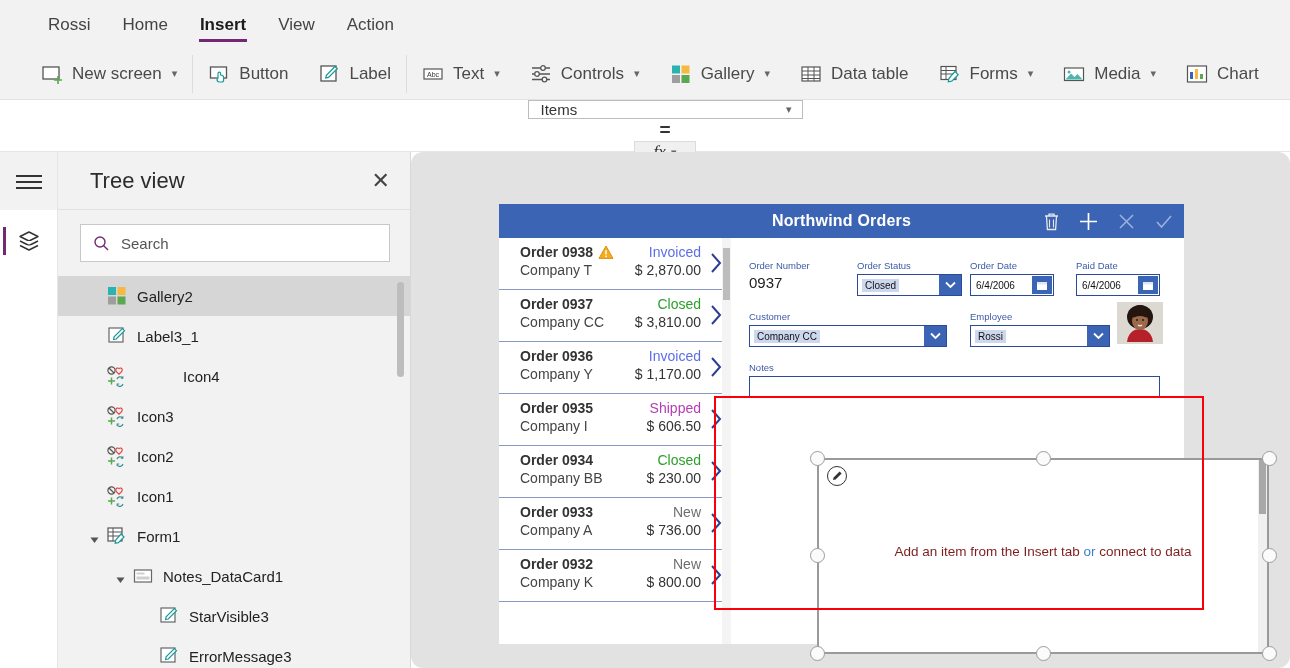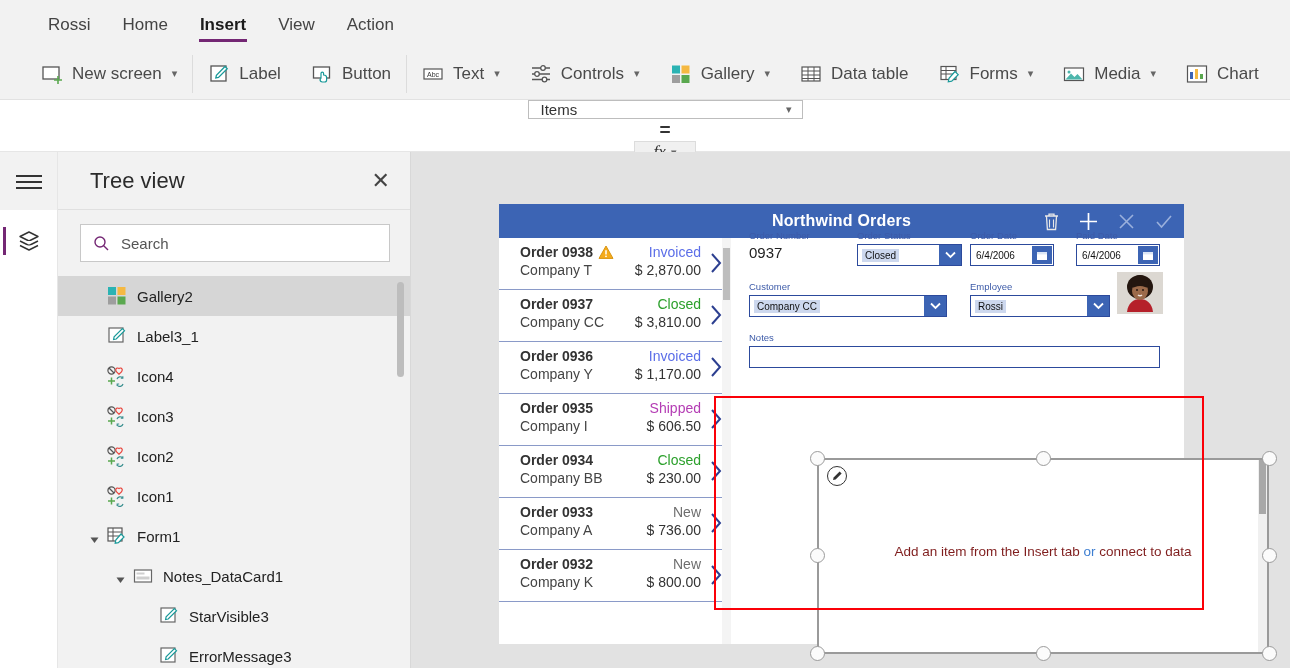--- a/index.html
+++ b/index.html
@@ -119,21 +119,21 @@
     display: inline-block;
   }
   .tree-scroll {
     position: absolute; right: 6px; top: 130px; width: 7px; height: 95px;
     background: #bdbdbd; border-radius: 4px;
   }
 
   
   .canvas {
     position: absolute; left: 411px; top: 152px; width: 879px; height: 516px;
-    background: #e2e2e2; overflow: hidden;
+    background: #e2e2e2; overflow: hidden; border-radius: 12px;
   }
   .phone {
     position: absolute; left: 88px; top: 52px; width: 685px; height: 440px;
     background: #ffffff;
   }
   .appbar {
     height: 34px; background: #3c64b4; display: flex; align-items: center;
     position: relative;
   }
   .appbar-title {
@@ -165,21 +165,21 @@
   .glist-scroll {
     position: absolute; right: 0; top: 34px; width: 9px; bottom: 0;
     background: #f4f4f4;
   }
   .glist-thumb {
     position: absolute; left: 1px; top: 10px; width: 7px; height: 52px;
     background: #bdbdbd;
   }
 
   
-  .formarea { position: absolute; left: 240px; top: 20px; right: 0; height: 156px; }
+  .formarea { position: absolute; left: 240px; top: 50px; right: 0; height: 156px; }
   .flabel { font-size: 9.5px; color: #3c5aa8; margin-bottom: 3px; white-space: nowrap; }
   .fval-plain { font-size: 15px; color: #222; }
   .fdrop {
     height: 22px; border: 1.4px solid #2c4a9c; background: #fff;
     display: flex; align-items: center; position: relative;
   }
   .fdrop .sel {
     font-size: 10px; color: #111; background: #cdd8ee;
     padding: 1px 3px; margin-left: 4px; white-space: nowrap;
   }
@@ -261,32 +261,32 @@
         <path d="M13 17h8M17 13v8" stroke="#5aa84f" stroke-width="1.6"></path>
       </svg>
       <span>New screen</span>
       <span class="caret">▾</span>
     </div>
 
     <div class="rb-sep"></div>
 
     <div class="rb-item">
       <svg class="rb-ico" viewBox="0 0 22 22">
+        <rect x="2.5" y="4" width="16" height="11" fill="#fff" stroke="#555" stroke-width="1.3"></rect>
+        <path d="M10 15v-4.5a1.3 1.3 0 012.6 0V12c1.6 0 3 .6 3 2.4V17a2 2 0 01-2 2h-2.2c-1.4 0-2.4-1.1-2.4-2.4z" fill="#fff" stroke="#1a9a9a" stroke-width="1.2"></path>
+      </svg>
+      <span>Button</span>
+    </div>
+
+    <div class="rb-item">
+      <svg class="rb-ico" viewBox="0 0 22 22">
         <rect x="3" y="3" width="15" height="15" fill="#fff" stroke="#555" stroke-width="1.3"></rect>
         <path d="M17 3.5l2.2 2.2L10.5 14.4 7.8 15l.6-2.7z" fill="#fff" stroke="#1a9a9a" stroke-width="1.3"></path>
       </svg>
       <span>Label</span>
-    </div>
-
-    <div class="rb-item">
-      <svg class="rb-ico" viewBox="0 0 22 22">
-        <rect x="2.5" y="4" width="16" height="11" fill="#fff" stroke="#555" stroke-width="1.3"></rect>
-        <path d="M10 15v-4.5a1.3 1.3 0 012.6 0V12c1.6 0 3 .6 3 2.4V17a2 2 0 01-2 2h-2.2c-1.4 0-2.4-1.1-2.4-2.4z" fill="#fff" stroke="#1a9a9a" stroke-width="1.2"></path>
-      </svg>
-      <span>Button</span>
     </div>
 
     <div class="rb-sep"></div>
 
     <div class="rb-item">
       <svg class="rb-ico" viewBox="0 0 22 22">
         <rect x="2" y="6" width="18" height="10" fill="#fff" stroke="#555" stroke-width="1.2"></rect>
         <text x="11" y="13.8" font-size="7" font-family="Liberation Sans, sans-serif" fill="#333" text-anchor="middle">Abc</text>
       </svg>
       <span>Text</span>
@@ -412,21 +412,21 @@
           </svg>
           <span>Gallery2</span>
         </div>
         <div class="tree-row" style="padding-left: 48px;">
           <svg class="tw-ico" viewBox="0 0 22 22">
             <rect x="3" y="3" width="14" height="14" fill="#fff" stroke="#666" stroke-width="1.2"></rect>
             <path d="M16.4 3.6l2.1 2.1-8.3 8.3-2.6.5.5-2.6z" fill="#fff" stroke="#1a9a9a" stroke-width="1.2"></path>
           </svg>
           <span>Label3_1</span>
         </div>
-        <div class="tree-row" style="padding-left: 48px;">
+        <div class="tree-row" style="padding-left: 48px; gap: 46px;">
           <svg class="tw-ico" viewBox="0 0 22 22">
             <circle cx="5.5" cy="5.5" r="3.6" fill="none" stroke="#555" stroke-width="1.2"></circle>
             <path d="M3 3l5 5" stroke="#555" stroke-width="1.2"></path>
             <path d="M13 9.2c-1.6-1.3-3.3-2.6-3.3-4.3a2 2 0 013.3-1.4 2 2 0 013.3 1.4c0 1.7-1.7 3-3.3 4.3z" fill="none" stroke="#e8473f" stroke-width="1.2"></path>
             <path d="M5.5 12.5v7M2 16h7" stroke="#5aa84f" stroke-width="1.5"></path>
             <path d="M11 14.2a3.3 3.3 0 015.6-1.4M17 19a3.3 3.3 0 01-5.6 1.4" fill="none" stroke="#3a8f8f" stroke-width="1.2"></path>
             <path d="M16.8 11.2v2h-2M11.2 21v-2h2" fill="none" stroke="#3a8f8f" stroke-width="1.2"></path>
           </svg>
           <span>Icon4</span>
         </div>

